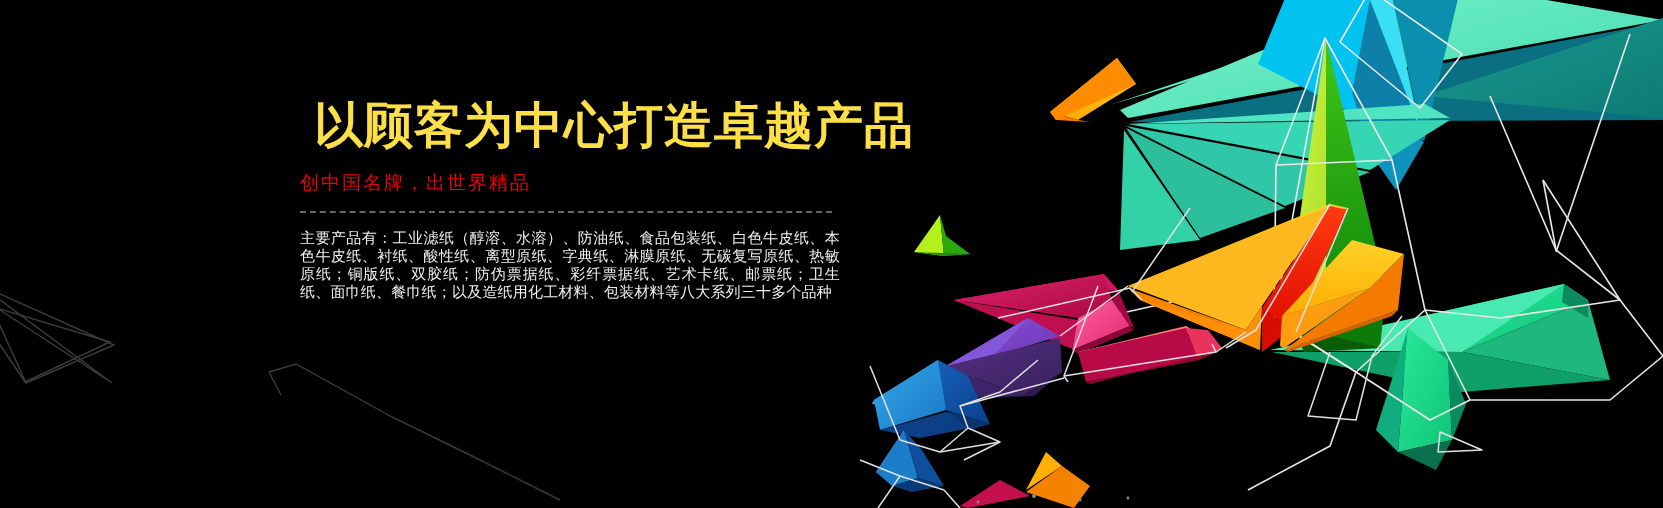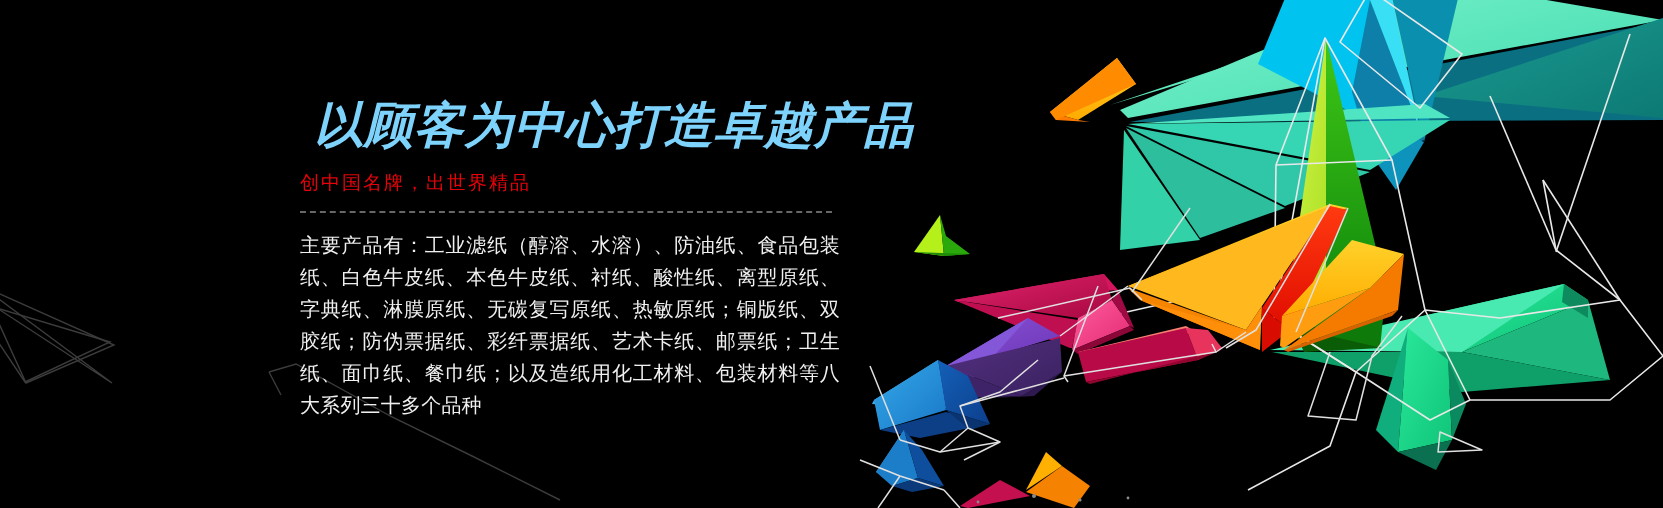--- a/index.html
+++ b/index.html
@@ -25,31 +25,30 @@
     pointer-events: none;
   }
   
   #text-block {
     position: absolute;
     left: 300px;
     top: 96px;
     width: 560px;
   }
   #headline {
-    color: #7dd3fc;
+    color: #fde047;
     font-family: "Liberation Serif", "DejaVu Serif", serif;
     font-weight: bold;
     font-size: 49px;
     line-height: 60px;
     letter-spacing: 1px;
     white-space: nowrap;
     margin: 0;
     text-align: left;
     padding-left: 14px;
-    font-style: italic;
   }
   #subhead {
     color: #e8000a;
     font-family: "Liberation Sans", "DejaVu Sans", sans-serif;
     font-size: 19px;
     line-height: 26px;
     letter-spacing: 2px;
     margin: 14px 0 0 0;
     text-align: left;
     width: 540px;
@@ -59,22 +58,22 @@
     width: 532px;
     height: 0;
     border-top: 2px dashed #7a7a7a;
     opacity: .85;
   }
   #product-copy {
     margin-top: 16px;
     width: 540px;
     color: #f0f0f0;
     font-family: "Liberation Sans", "DejaVu Sans", sans-serif;
-    font-size: 20px;
-    line-height: 32px;
+    font-size: 15px;
+    line-height: 18px;
     letter-spacing: .2px;
     text-align: justify;
     text-justify: inter-ideograph;
   }
 </style>
 </head>
 <body>
 
 <div id="banner">
 

